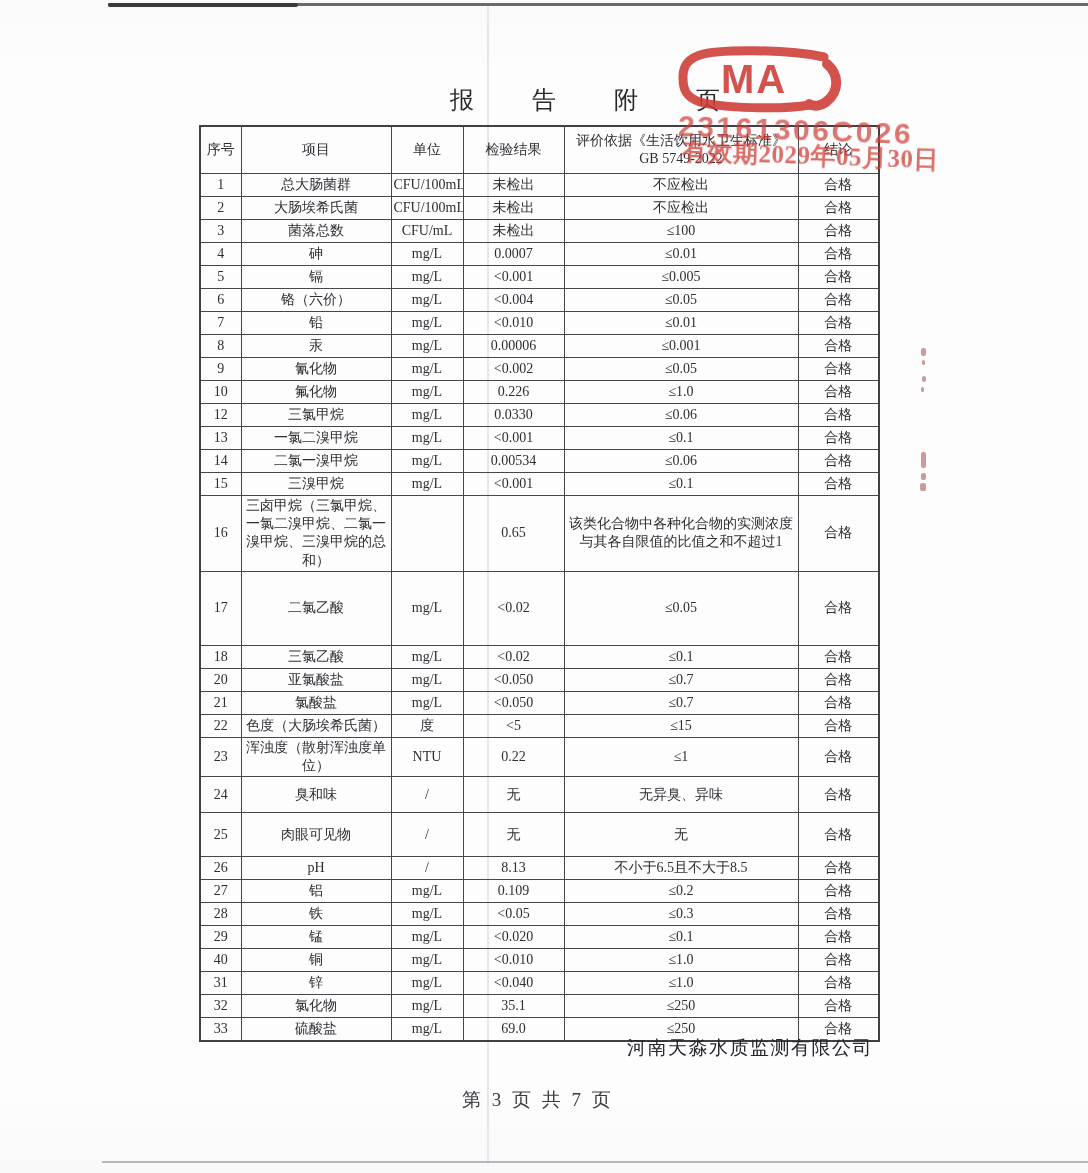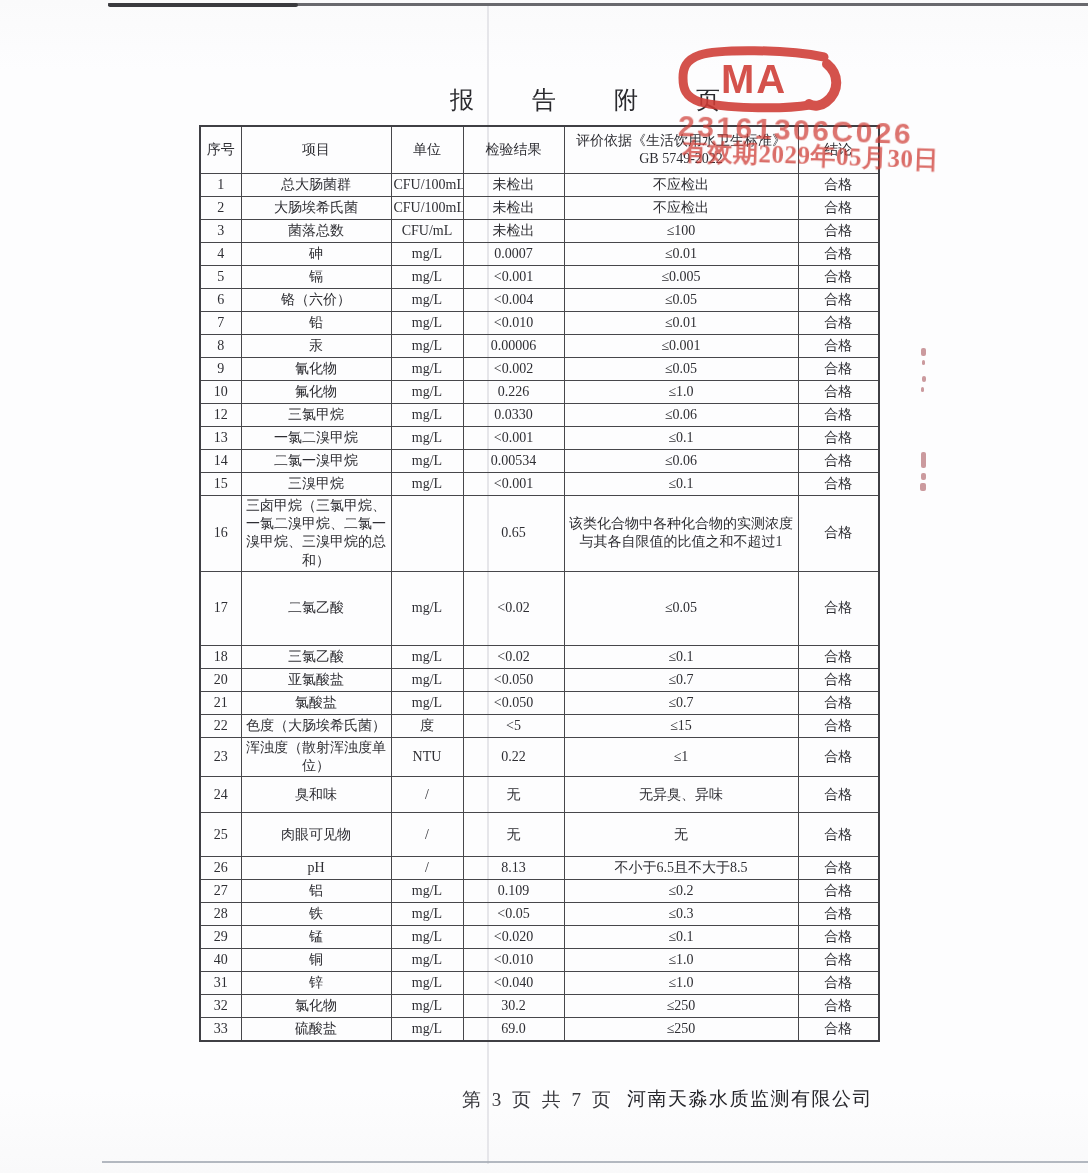--- a/index.html
+++ b/index.html
@@ -69,21 +69,21 @@
   .frag{position:absolute;background:#a34a50;border-radius:2px;opacity:.55;filter:blur(.5px);}
   .f1{left:921px;top:348px;width:5px;height:8px;}
   .f2{left:922px;top:360px;width:3px;height:5px;}
   .f3{left:922px;top:376px;width:4px;height:6px;}
   .f4{left:921px;top:387px;width:3px;height:5px;}
   .f5{left:921px;top:452px;width:5px;height:16px;}
   .f6{left:921px;top:473px;width:5px;height:7px;}
   .f7{left:920px;top:483px;width:6px;height:8px;}
 
   .company{
-    position:absolute;right:215px;top:1086px;
+    position:absolute;right:215px;top:1035px;
     font-size:19px;letter-spacing:1.5px;color:#26262b;white-space:nowrap;
   }
   .page-num{
     position:absolute;left:462px;top:1087px;
     font-size:19px;letter-spacing:3px;color:#3a3a3f;white-space:nowrap;
   }
 </style>
 </head>
 <body>
 
@@ -344,21 +344,21 @@
           <td>锌</td>
           <td>mg/L</td>
           <td>&lt;0.040</td>
           <td>≤1.0</td>
           <td>合格</td>
         </tr>
         <tr>
           <td>32</td>
           <td>氯化物</td>
           <td>mg/L</td>
-          <td>30.2</td>
+          <td>35.1</td>
           <td>≤250</td>
           <td>合格</td>
         </tr>
         <tr>
           <td>33</td>
           <td>硫酸盐</td>
           <td>mg/L</td>
           <td>69.0</td>
           <td>≤250</td>
           <td>合格</td>

